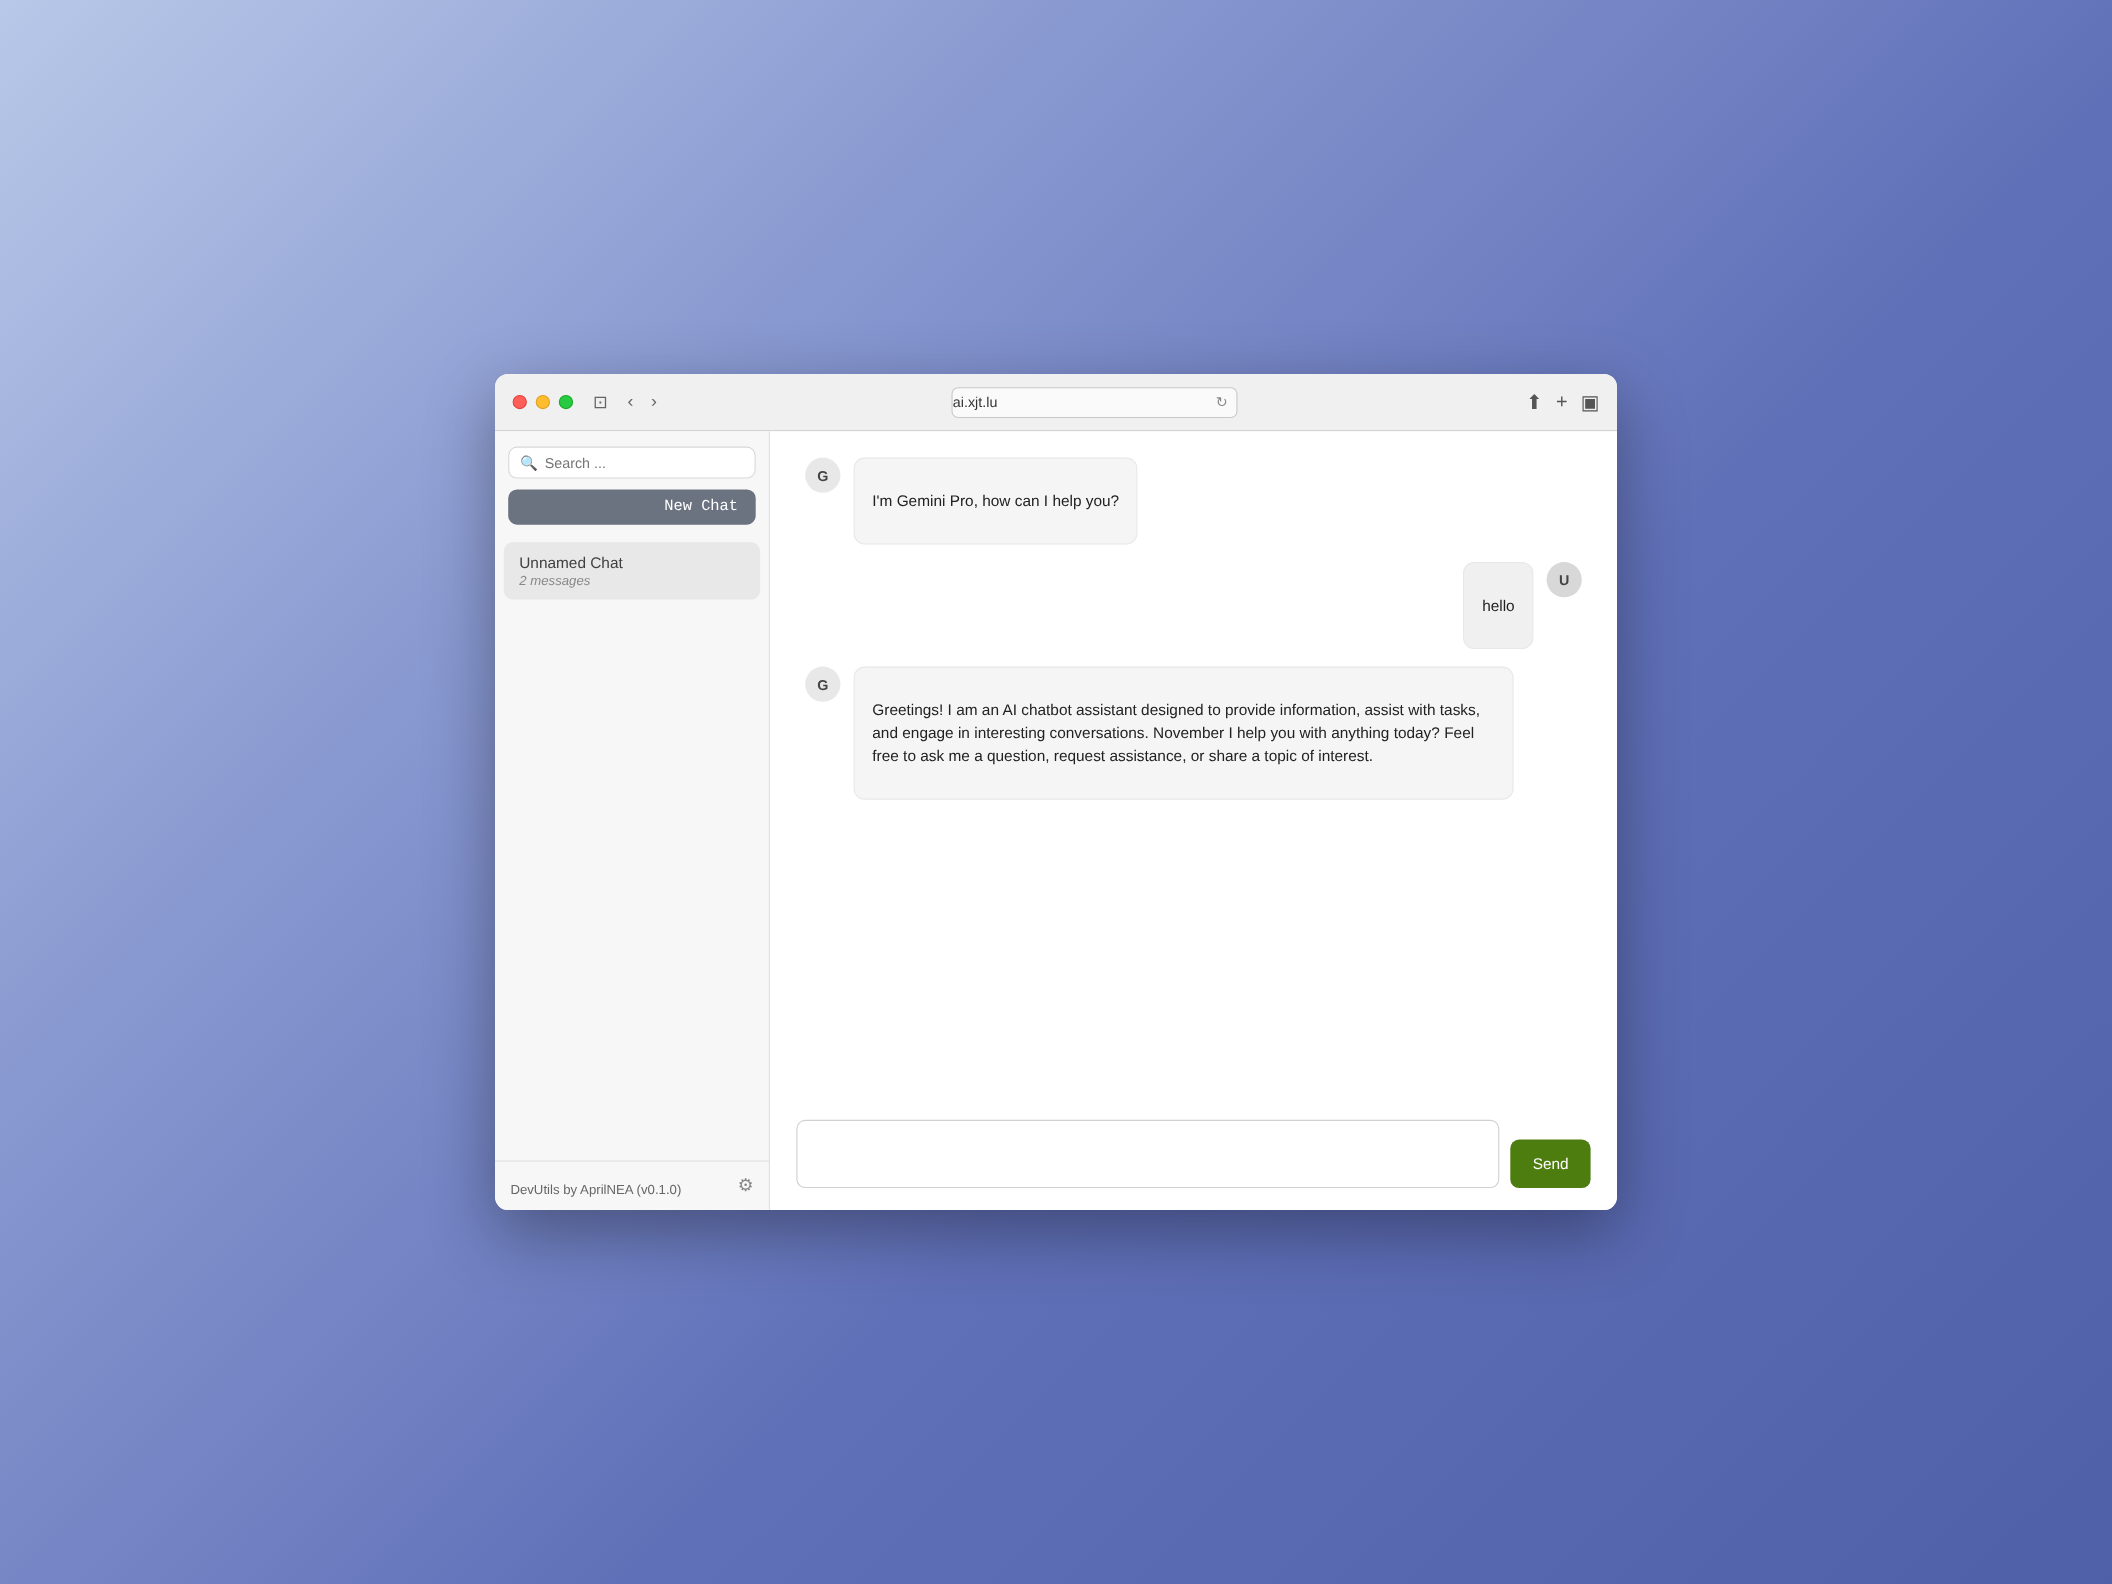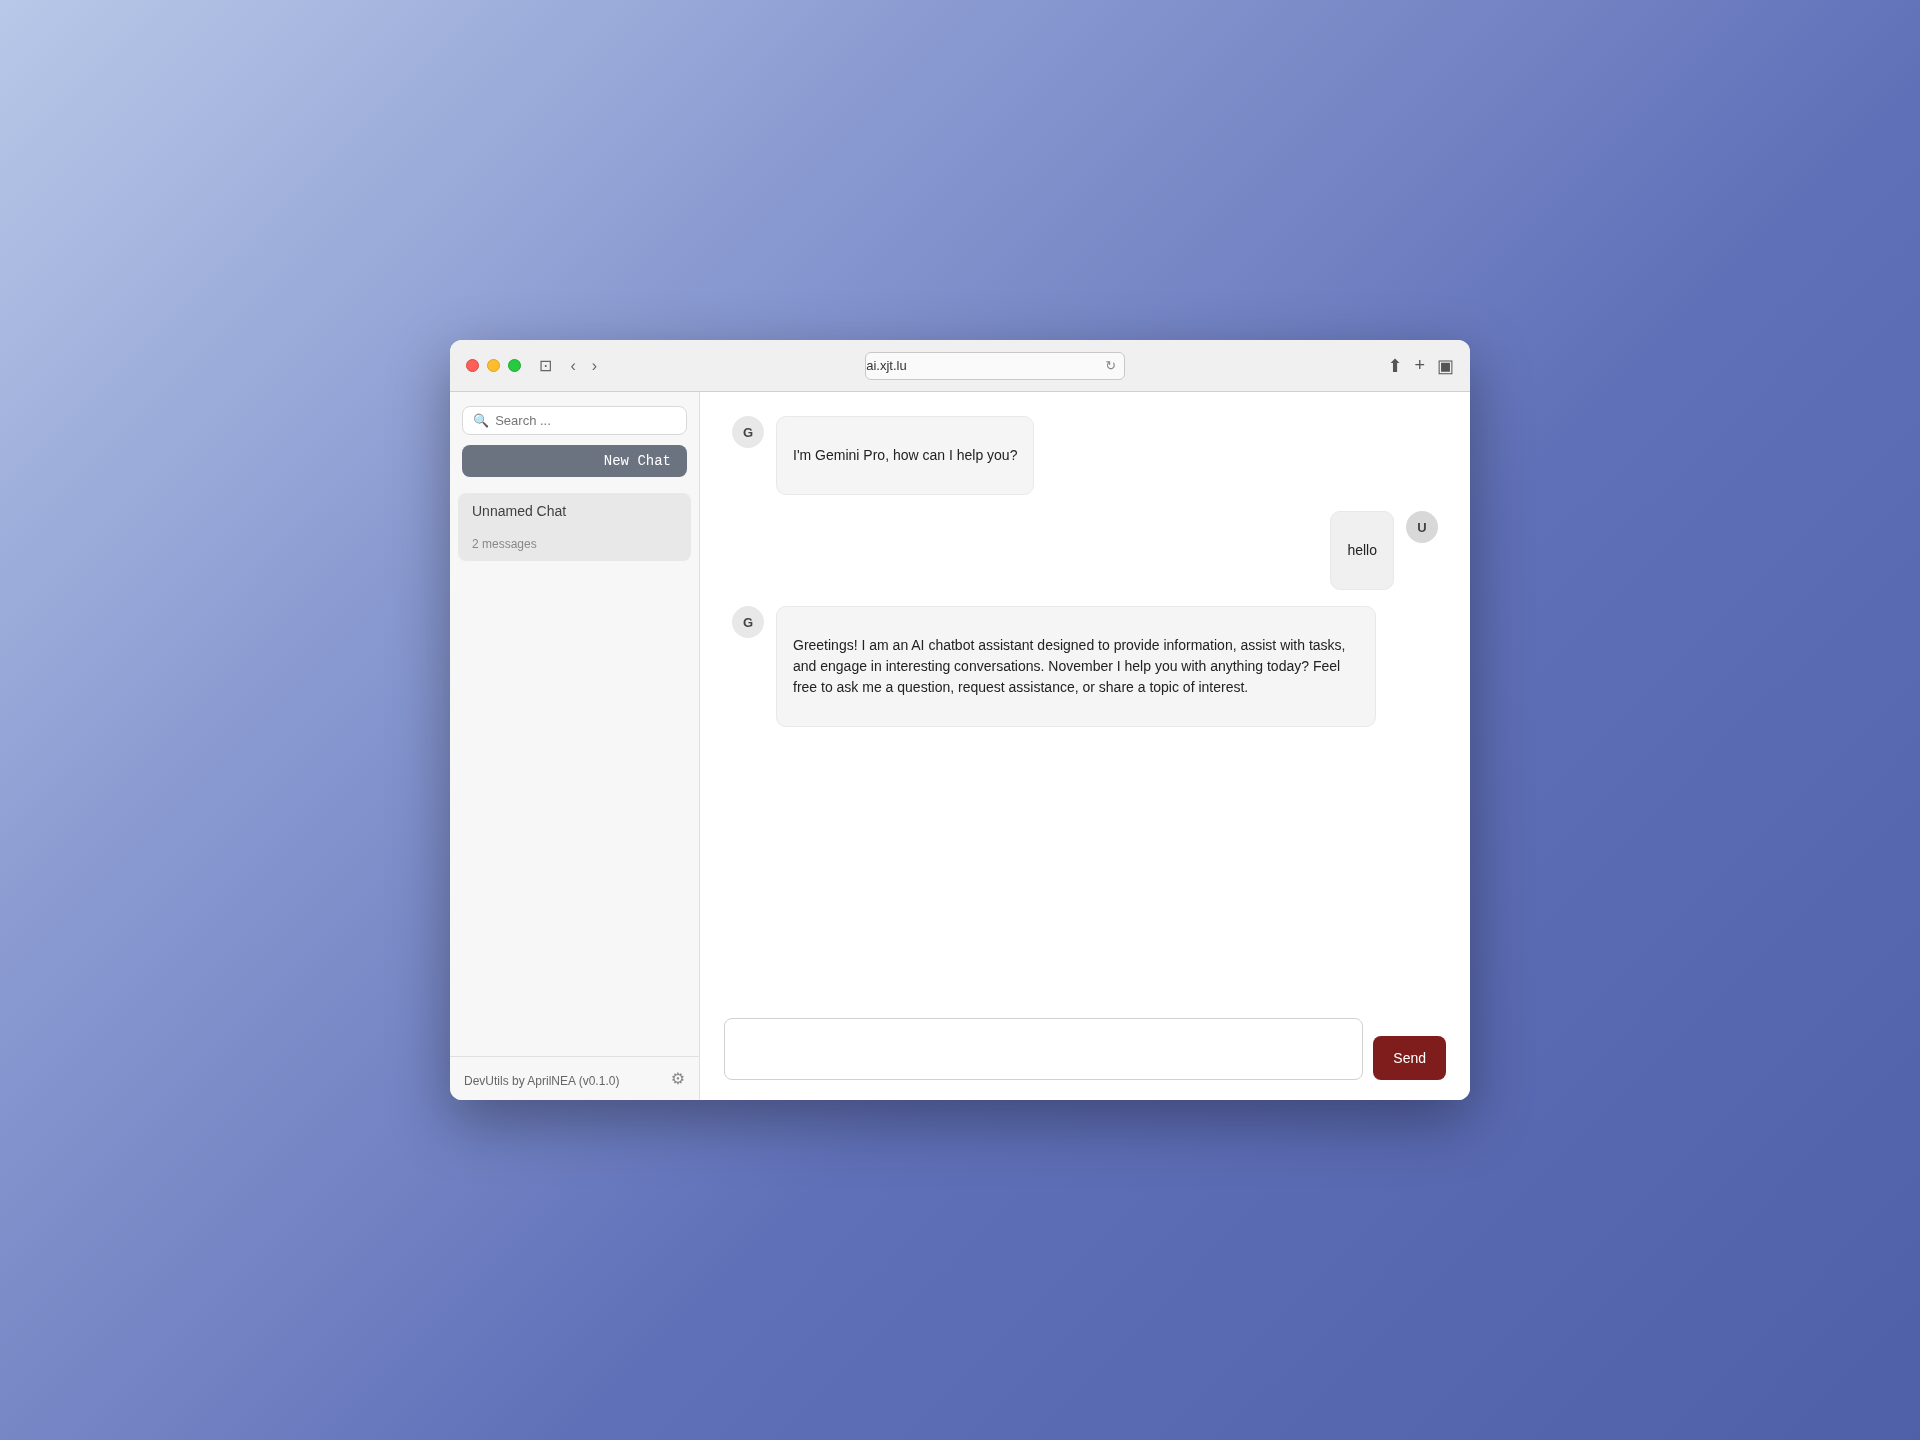--- a/index.html
+++ b/index.html
@@ -196,21 +196,22 @@
 
     .chat-item-title {
       font-size: 14px;
       font-weight: 500;
       color: #404040;
     }
 
     .chat-item-subtitle {
       font-size: 12px;
       color: #888;
-      margin-top: 18px;
+      margin-top: 2px;
+      font-style: italic;
     }
 
     .sidebar-footer {
       padding: 12px 14px;
       border-top: 1px solid #e0e0e0;
       display: flex;
       align-items: flex-end;
       justify-content: space-between;
     }
 
@@ -307,21 +308,21 @@
       padding: 14px 14px;
       font-size: 14px;
       resize: none;
       outline: none;
       font-family: inherit;
       color: #333;
       background: #fff;
     }
 
     .send-button {
-      background: #7f1d1d;
+      background: #4d7c0f;
       color: #fff;
       border: none;
       border-radius: 8px;
       padding: 12px 20px;
       font-size: 14px;
       font-weight: 500;
       cursor: pointer;
       height: 44px;
       align-self: flex-end;
     }

